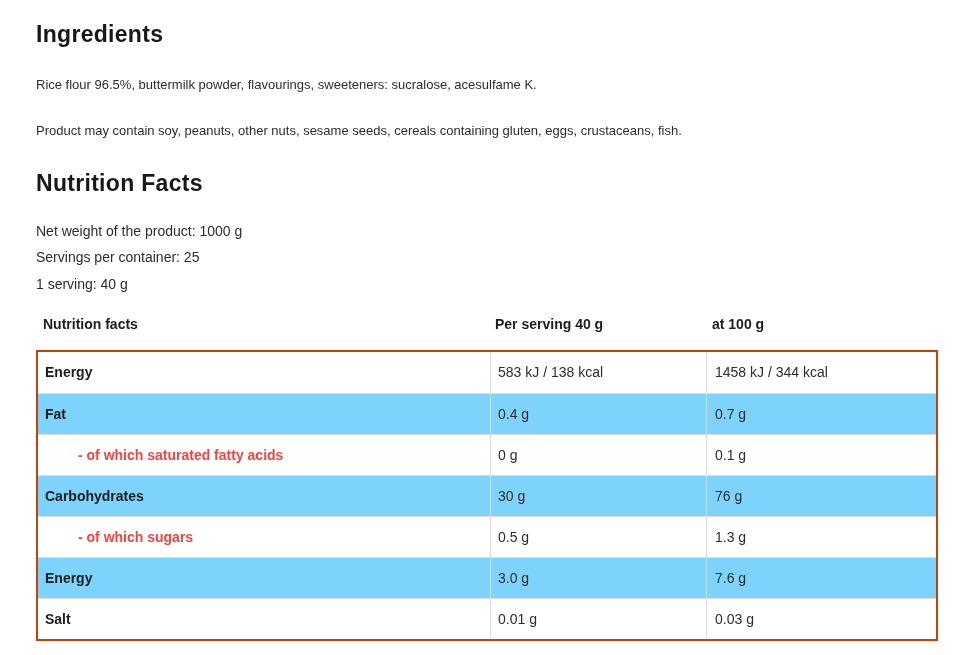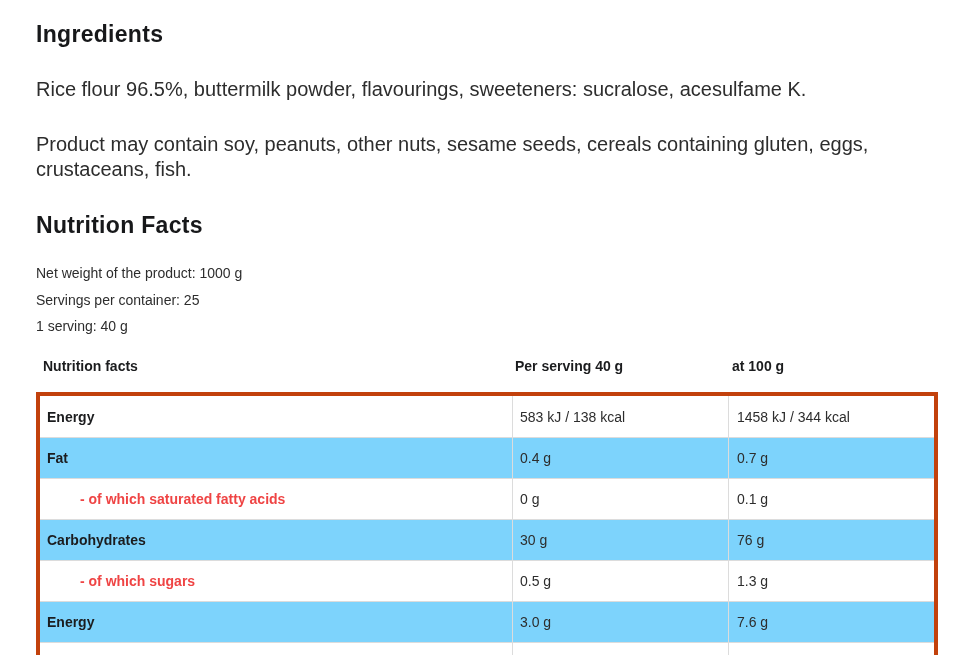--- a/index.html
+++ b/index.html
@@ -15,21 +15,21 @@
     padding: 21px 33px 0 36px;
   }
   .section-title {
     font-size: 23px;
     font-weight: 700;
     color: #17181a;
     letter-spacing: 0.3px;
   }
   #ingredients-title { margin-bottom: 29px; }
   .para {
-    font-size: 20px;
+    font-size: 13px;
     color: #2d2d2d;
     line-height: 1.25;
     margin-bottom: 30px;
   }
   #nutrition-title { margin-top: 4px; margin-bottom: 26px; }
   .meta-line {
     font-size: 14px;
     color: #2d2d2d;
     margin-bottom: 10.5px;
   }
@@ -38,32 +38,32 @@
     margin-top: 20px;
     font-size: 14px;
   }
   .thead-row {
     display: flex;
     font-weight: 700;
     color: #1b1c1e;
     padding-bottom: 14px;
   }
   .tbody {
-    border: 4px solid #c2410c;
+    border: 2px solid #c2410c;
   }
   .trow {
     display: flex;
     align-items: center;
     min-height: 41px;
     background: #ffffff;
   }
   .trow + .trow { border-top: 1px solid #dcdcdc; }
   .trow.shaded { background: #7dd3fc; }
   .c1 { width: 452px; padding: 4px 10px 4px 7px; }
-  .c2 { width: 216px; padding: 4px 10px 4px 7px; margin-left: 20px; }
+  .c2 { width: 216px; padding: 4px 10px 4px 7px; }
   .c3 { flex: 1; padding: 4px 10px 4px 8px; }
   .tbody .c2, .tbody .c3 { border-left: 1px solid #dcdcdc; align-self: stretch; display: flex; align-items: center; }
   .label-bold { font-weight: 700; color: #1b1c1e; }
   .label-indent { padding-left: 40px; font-weight: 700; color: #ef4444; }
   .cell-value { color: #2d2d2d; }
 </style>
 </head>
 <body>
 
 <div class="content">

